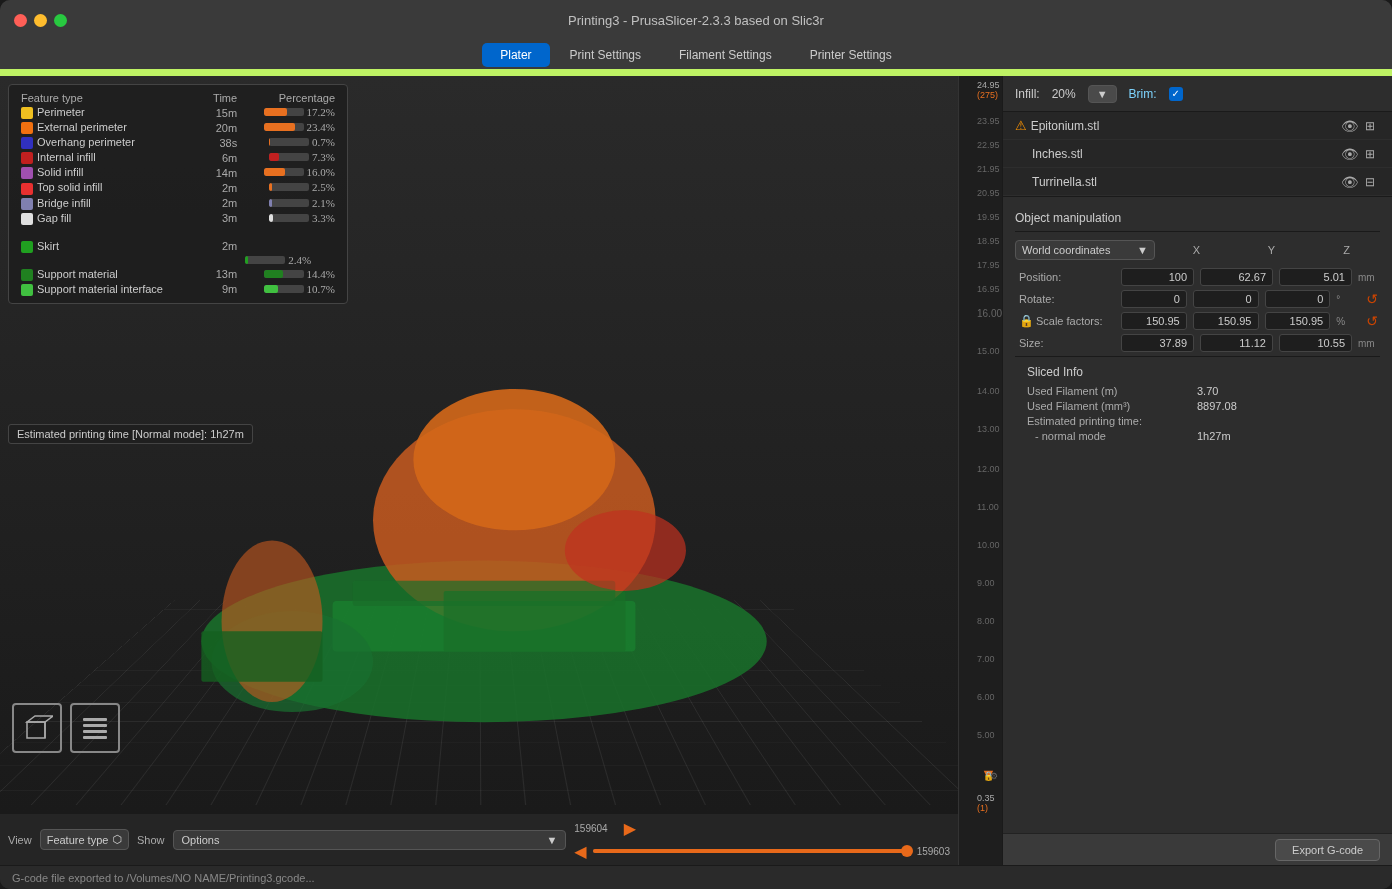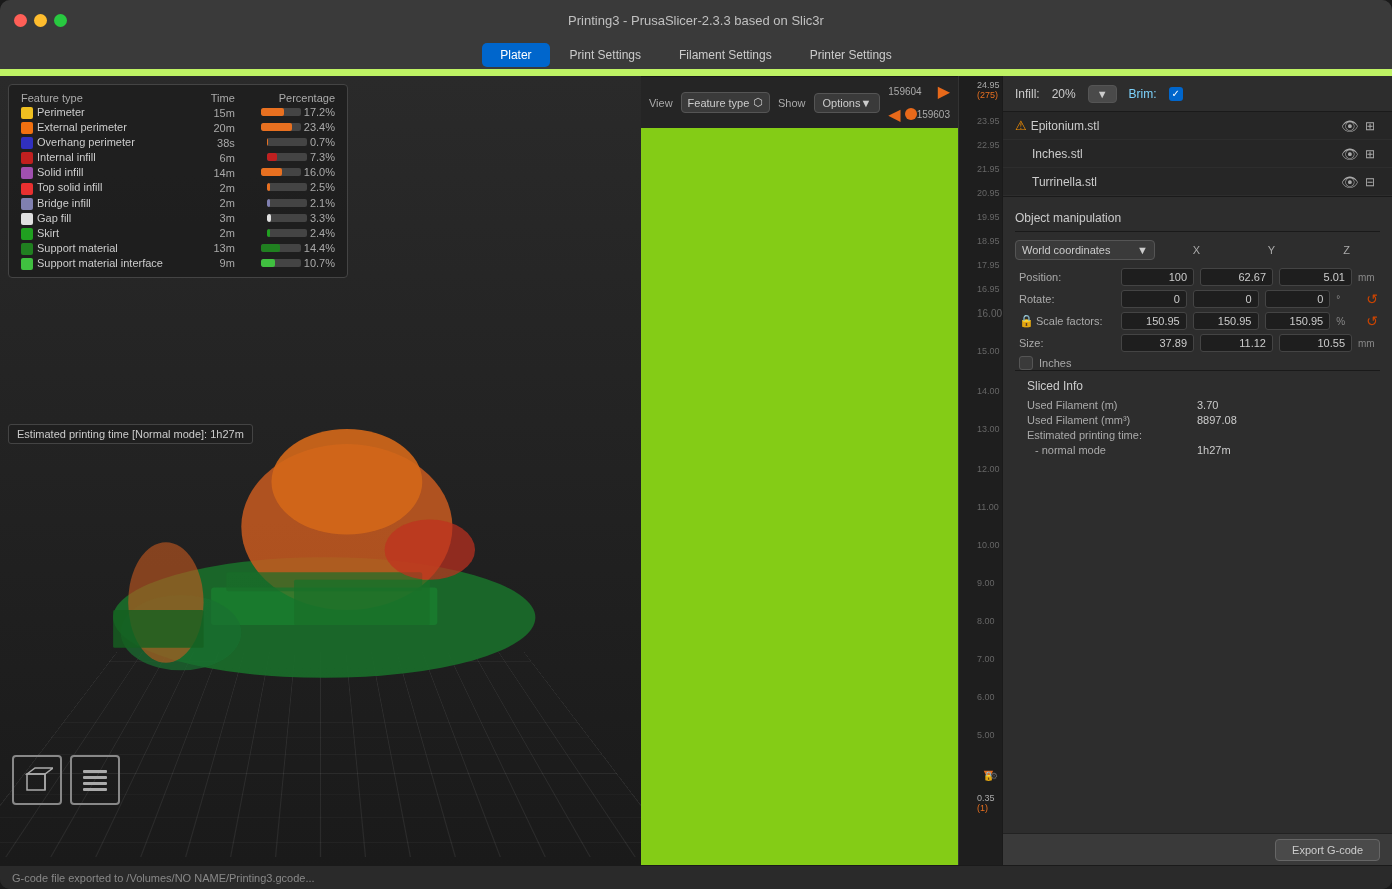--- a/index.html
+++ b/index.html
@@ -75,23 +75,23 @@
     }
     .main-area {
       display: flex;
       flex: 1;
       overflow: hidden;
     }
     
     .viewport-container {
       flex: 1;
       display: flex;
-      flex-direction: row;
+      flex-direction: column;
       position: relative;
-      background: #84cc16;
+      background: #a16207;
       overflow: hidden;
     }
     .viewport-3d {
       flex: 1;
       position: relative;
       background: linear-gradient(180deg, #2a2a2a 0%, #1a1a1a 100%);
       overflow: hidden;
     }
     
     .grid-floor {
@@ -129,21 +129,21 @@
       padding: 1px 4px;
       font-weight: normal;
     }
     .stats-table th:last-child { text-align: right; }
     .stats-table td {
       font-size: 11px;
       padding: 1px 4px;
       color: #ccc;
     }
     .stats-table td:nth-child(2) { text-align: right; color: #aaa; }
-    .stats-table td:nth-child(3) { text-align: right; color: #aaa; min-width: 45px; }
+    .stats-table td:nth-child(3) { text-align: right; color: #aaa; min-width: 45px; font-family: Liberation Serif, serif; }
     .color-swatch {
       display: inline-block;
       width: 12px;
       height: 12px;
       border-radius: 2px;
       margin-right: 4px;
       vertical-align: middle;
     }
     .bar-bg {
       display: inline-block;
@@ -620,21 +620,21 @@
                       <span class="bar-fill" style="width:11%;background:#e0e0e0;"></span>
                     </span>
         3.3%
       </td>
     </tr>
                 <tr>
       <td>
         <span class="color-swatch" style="background:#20a020;"></span>Skirt
       </td>
       <td>2m</td>
-      <td style="display:flex;align-items:center;gap:3px;justify-content:flex-end;">
+      <td style="display:flex;align-items:center;gap:3px;margin-top:27px;">
         <span class="bar-bg">
                       <span class="bar-fill" style="width:8%;background:#20a020;"></span>
                     </span>
         2.4%
       </td>
     </tr>
                 <tr>
       <td>
         <span class="color-swatch" style="background:#208020;"></span>Support material
       </td>
@@ -842,24 +842,20 @@
         </div>
 
         <div class="manip-row">
           <span class="manip-label">Size:</span>
           <input class="manip-input" value="37.89" style="">
           <input class="manip-input" value="11.12" style="">
           <input class="manip-input" value="10.55" style="">
           <span class="manip-unit">mm</span>
         </div>
 
-        <div class="inches-row">
-          <div class="checkbox-empty"></div>
-          <span style="font-size:11px;color:#aaa;">Inches</span>
-        </div>
 
         <div class="sliced-section">
           <div class="sliced-title">Sliced Info</div>
           <div class="sliced-row">
             <span class="sliced-key">Used Filament (m)</span>
             <span class="sliced-val">3.70</span>
           </div>
           <div class="sliced-row">
             <span class="sliced-key">Used Filament (mm³)</span>
             <span class="sliced-val">8897.08</span>

